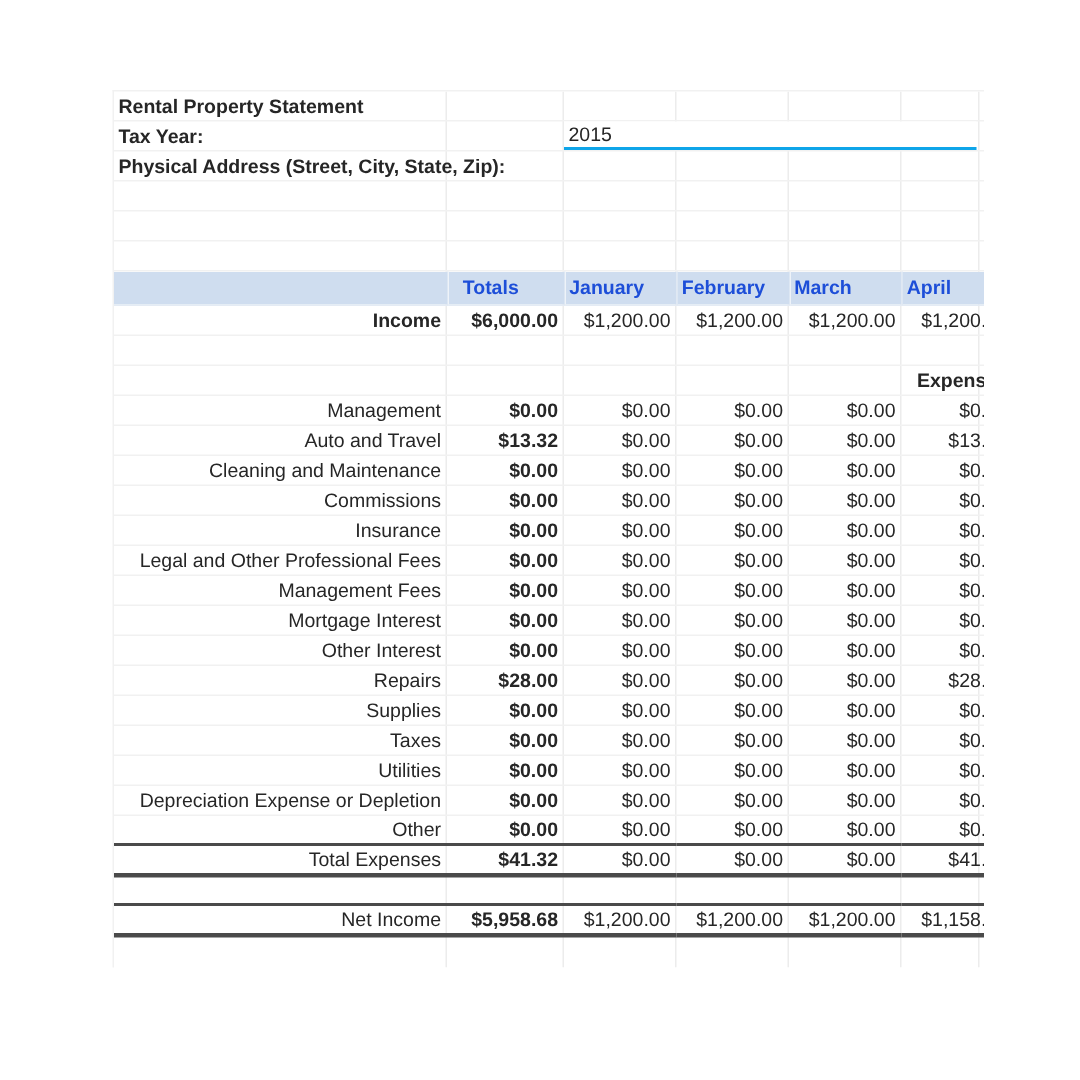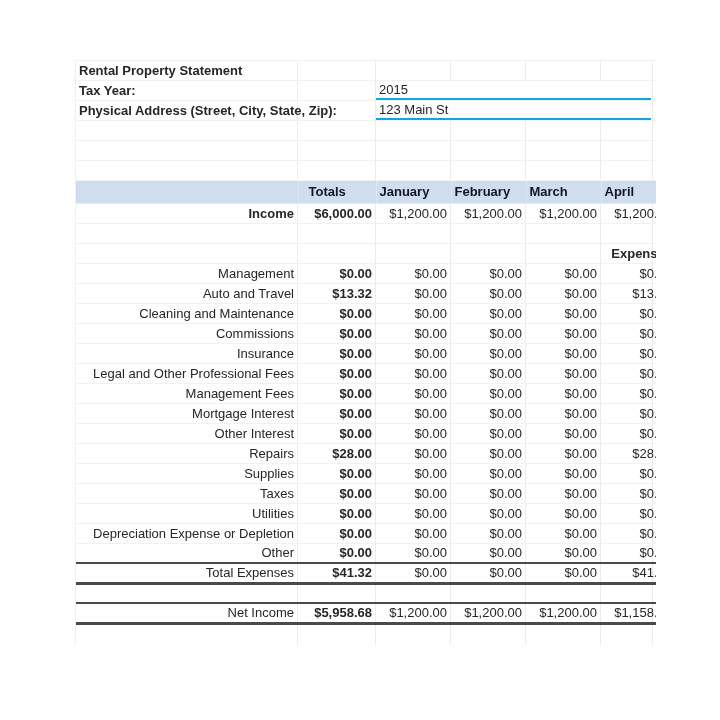--- a/index.html
+++ b/index.html
@@ -23,21 +23,21 @@
   .toprow{height:20px;display:flex;box-sizing:border-box;border-bottom:1px solid #f1f1f1;font-size:13px;}
   .tlabel{width:300px;box-sizing:border-box;font-weight:bold;padding-left:3px;line-height:19px;white-space:nowrap;}
   .tvalue{width:275px;box-sizing:border-box;background:#fff;border-bottom:2px solid #0ea5e9;line-height:17px;padding-left:3px;white-space:nowrap;}
   .ptname{margin-left:13px;}
 
   
   table{border-collapse:collapse;table-layout:fixed;width:600px;font-size:13px;}
   td{height:20px;padding:0 4px 0 3px;box-sizing:border-box;white-space:nowrap;overflow:hidden;vertical-align:middle;}
   .row td{border-bottom:1px solid #f1f1f1;}
   .hrow td{
-    background:#cfddef;height:22px;color:#0f172a;font-weight:bold;
+    background:#cfddef;height:22px;color:#1d4ed8;font-weight:bold;
     border-right:1px solid #dde7f3;border-bottom:1px solid #e4ebf4;
   }
   .hdr{text-align:left;}
   .totl{text-align:left;padding-left:10px;}
   .lbl{text-align:right;}
   .num{text-align:right;}
   .tot{font-weight:bold;}
   .bold{font-weight:bold;}
   .totalrow td,.netrow td{border-top:2px solid #4a4a4a;border-bottom:3px solid #4a4a4a;}
 </style>
@@ -56,21 +56,20 @@
 
     <div class="toprow">
       <div class="tlabel">Rental Property Statement</div>
     </div>
     <div class="toprow">
       <div class="tlabel">Tax Year:</div>
       <div class="tvalue">2015</div>
     </div>
     <div class="toprow">
       <div class="tlabel">Physical Address (Street, City, State, Zip):</div>
-      <div class="tvalue">123 Main St</div>
     </div>
     <div class="toprow"></div>
     <div class="toprow"></div>
     <div class="toprow"></div>
 
     <table>
       <colgroup>
         <col style="width:222px">
           <col style="width:78px">
           <col style="width:75px">

